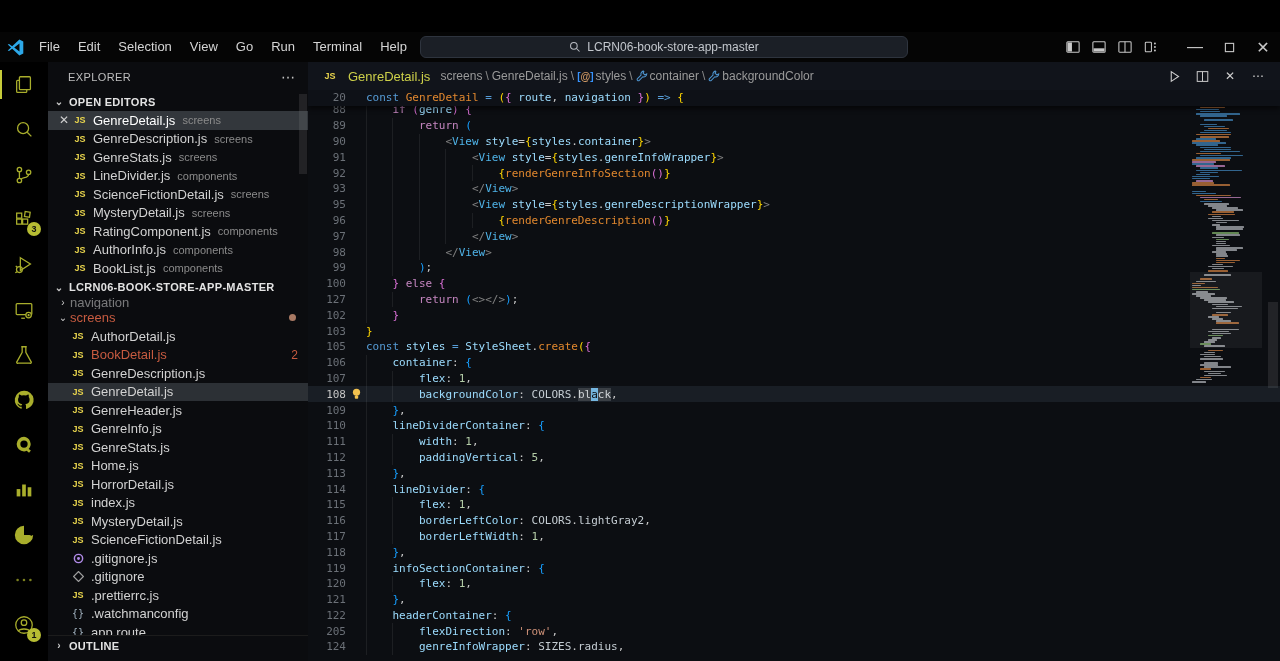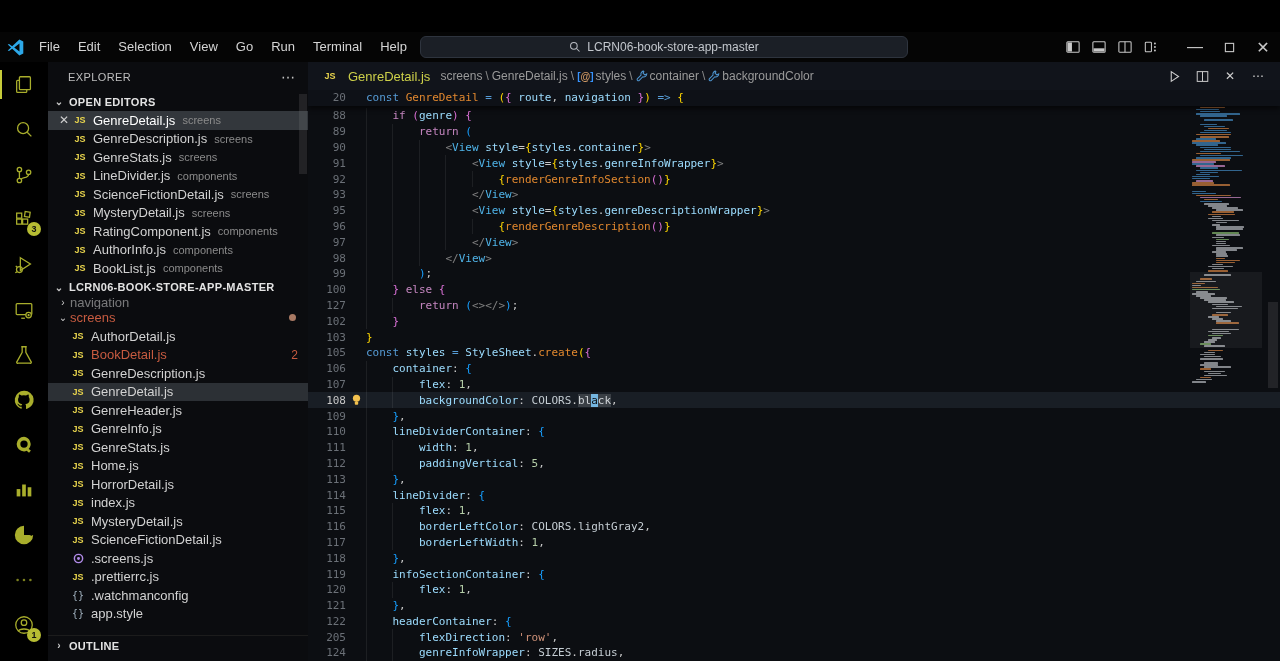--- a/index.html
+++ b/index.html
@@ -80,21 +80,21 @@
     font-family:"DejaVu Sans Mono", monospace; font-size:11px; }
   .cl { height:15.8px; display:flex; align-items:center; white-space:pre; position:relative; }
   .cl .ln { width:38px; flex:none; text-align:right; color:#6b7077; font-size:11px; }
   .cl .gut { width:20px; flex:none; display:flex; align-items:center; justify-content:center; }
   .cl.current { background:#191e25; }
   .cl.current .ln { color:#c6c6c6; }
   .ind { display:inline-block; height:100%; flex:none;
     background:repeating-linear-gradient(to right, rgba(255,255,255,.07) 0 1px, transparent 1px 26.48px); }
   .sticky-row { position:absolute; left:0; top:0; width:100%; z-index:3; background:#0e1117;
     box-shadow:0 3px 5px rgba(0,0,0,.55); }
-  .lines-wrap { position:absolute; left:0; top:18px; width:100%; }
+  .lines-wrap { position:absolute; left:0; top:12px; width:100%; }
   .kw{color:#569cd6} .ctl{color:#c586c0} .fn{color:#e2882e} .tag{color:#4fb3e8}
   .at{color:#9cdcfe} .pm{color:#9cdcfe} .pr{color:#9cdcfe} .num{color:#b5cea8}
   .str{color:#ce9178} .pl{color:#c8c8c8} .ag{color:#808080} .cn{color:#c5cdd3}
   .b1{color:#ffd700} .b2{color:#da70d6} .b3{color:#179fff}
   .hl{color:#d0d4d8; background:#3a3f45;} .cur{color:#0b0d10; background:#75b6e0;}
   
   .minimap { position:absolute; right:18px; top:0; width:72px; height:603px; overflow:hidden; }
   .mm-bar { height:1.5px; margin-bottom:0.6px; border-radius:0.5px; opacity:.75; }
   .mm-viewport { position:absolute; right:18px; top:182px; width:72px; height:76px;
     background:rgba(255,255,255,.05); }
@@ -454,42 +454,51 @@
           <span>ScienceFictionDetail.js</span>
         </div>
         <div class="row">
           <span class="tree-indent" style="width: 22px;"></span>
           <span class="ficon">
             <svg width="11" height="11" viewBox="0 0 12 12">
               <circle cx="6" cy="6" r="4.5" fill="none" stroke="#b18be8" stroke-width="1.6"></circle>
               <circle cx="6" cy="6" r="1.6" fill="#b18be8"></circle>
             </svg>
           </span>
-          <span>.screens.js</span>
+          <span>.gitignore.js</span>
+        </div>
+        <div class="row">
+          <span class="tree-indent" style="width: 22px;"></span>
+          <span class="ficon">
+            <svg width="11" height="11" viewBox="0 0 12 12">
+              <rect x="2.2" y="2.2" width="7.6" height="7.6" transform="rotate(45 6 6)" fill="none" stroke="#9e9e9e" stroke-width="1.4"></rect>
+            </svg>
+          </span>
+          <span>.gitignore</span>
         </div>
         <div class="row">
           <span class="tree-indent" style="width: 22px;"></span>
           <span class="ficon">
             <span class="js-badge">JS</span>
           </span>
           <span>.prettierrc.js</span>
         </div>
         <div class="row">
           <span class="tree-indent" style="width: 22px;"></span>
           <span class="ficon">
             <span style="font-family:'DejaVu Sans Mono',monospace;font-size:10px;color:#9fb0bd;">{}</span>
           </span>
           <span>.watchmanconfig</span>
         </div>
         <div class="row">
           <span class="tree-indent" style="width: 22px;"></span>
           <span class="ficon">
             <span style="font-family:'DejaVu Sans Mono',monospace;font-size:10px;color:#9fb0bd;">{}</span>
           </span>
-          <span>app.style</span>
+          <span>app.route</span>
         </div>
       </div>
     <div class="sb-bottom" id="sb-bottom">
         <div class="sb-header">
           <span class="chev">›</span>
           <span>OUTLINE</span>
         </div>
         <div class="sb-header">
           <span class="chev">›</span>
           <span>TIMELINE</span>

